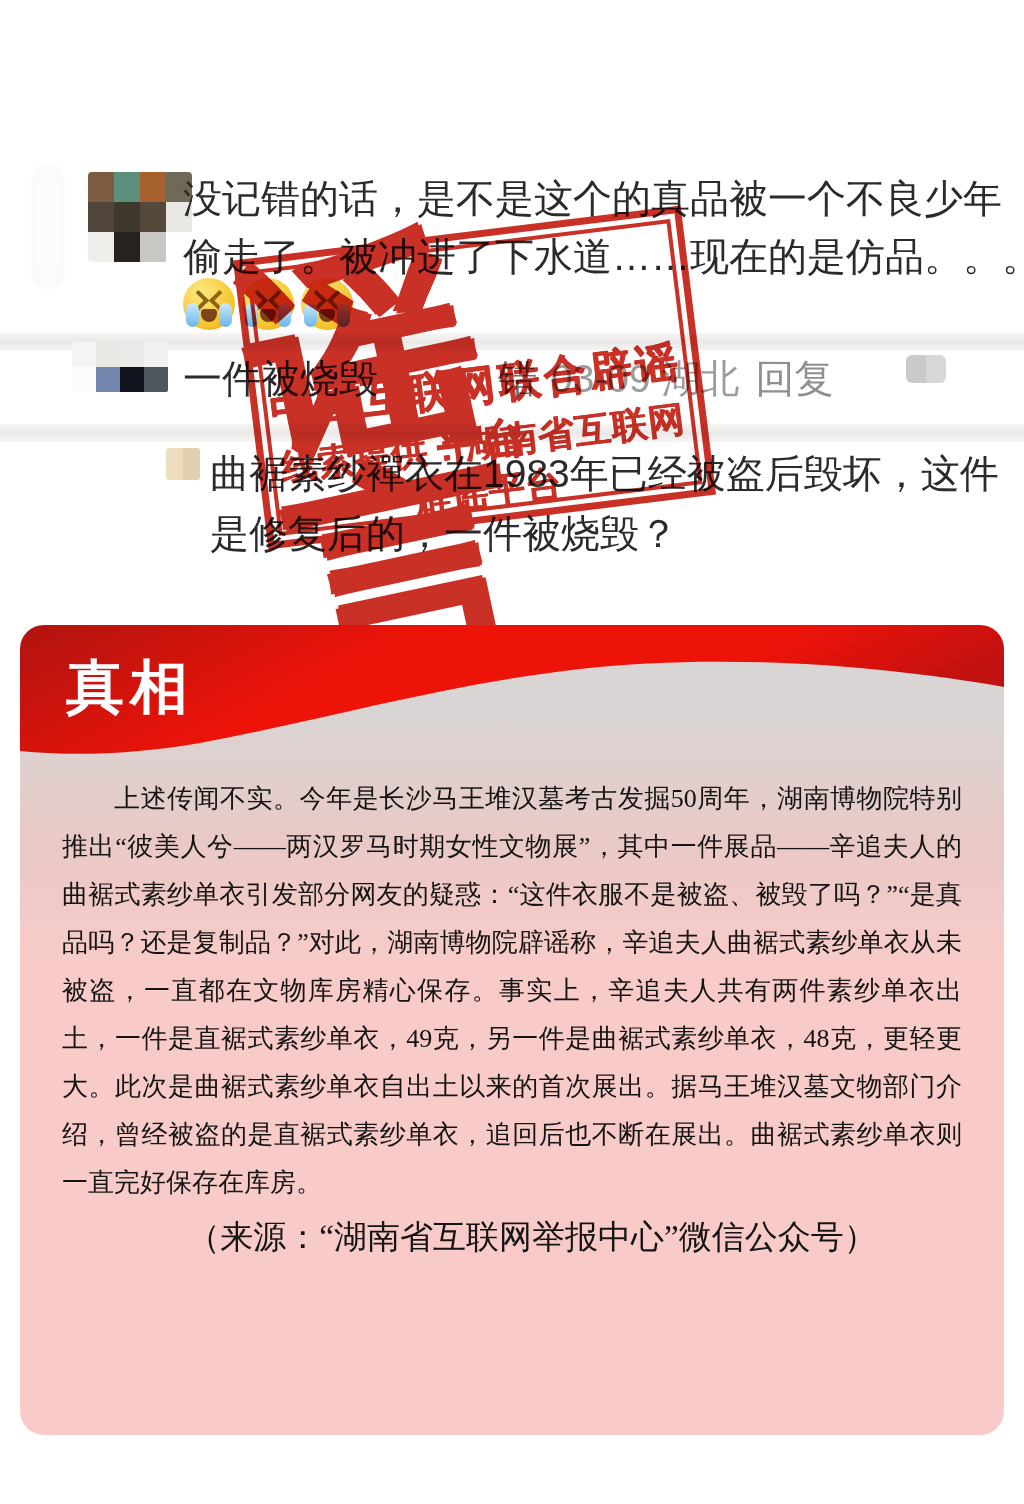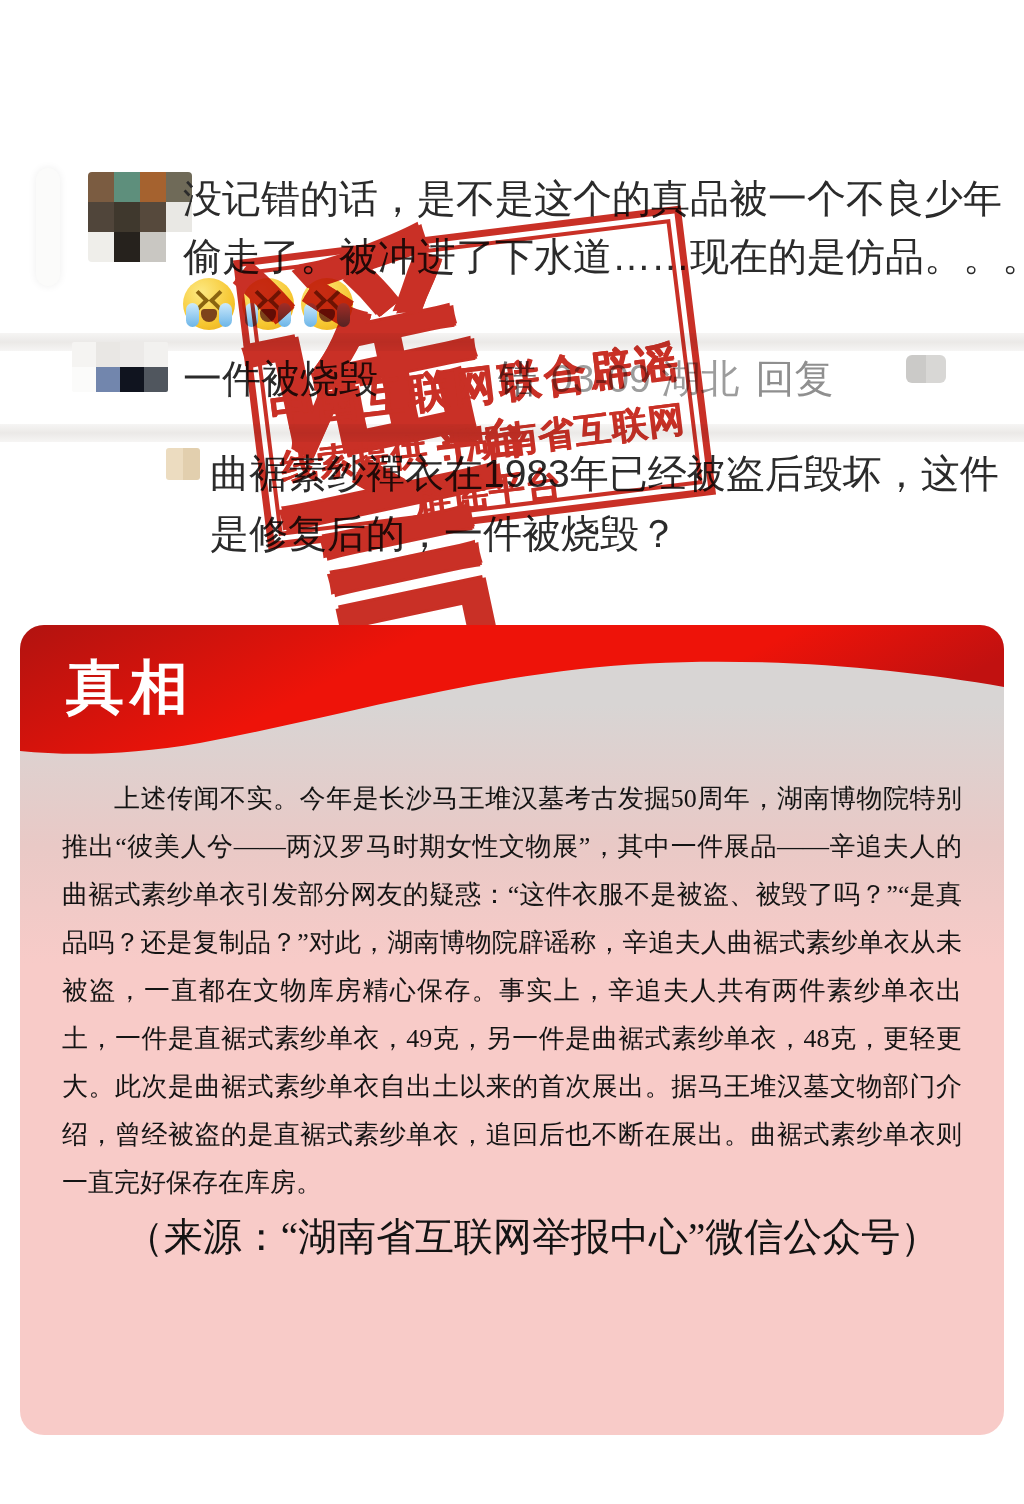--- a/index.html
+++ b/index.html
@@ -59,21 +59,21 @@
   .truth-card{position:absolute;left:20px;top:625px;width:984px;height:810px;
               border-radius:24px;overflow:hidden;
               background:linear-gradient(180deg,var(--body-gray) 0px,var(--body-gray) 80px,
                          #e9c9c6 220px,var(--body-pink) 340px,var(--body-pink) 100%);}
   .header-wave{position:absolute;left:0;top:0;width:984px;height:178px;display:block;}
   .card-title{position:absolute;left:46px;top:24px;color:#fff;font-size:58px;font-weight:700;
               font-family:"Liberation Serif",serif;letter-spacing:6px;}
   .card-content{position:absolute;left:42px;top:150px;width:900px;color:#141414;
                 font-family:"Liberation Serif",serif;}
   .card-para{font-size:26px;line-height:48px;text-align:justify;text-indent:2em;margin:0;}
-  .card-source{font-size:39px;line-height:48px;text-align:center;margin-top:6px;padding-left:40px;}
+  .card-source{font-size:33px;line-height:48px;text-align:center;margin-top:6px;padding-left:40px;}
 </style>
 </head>
 <body>
 
 <div class="page">
 
   <div class="comments">
     <div class="left-strip"></div>
     <div class="divider d1"></div>
     <div class="divider d2"></div>

